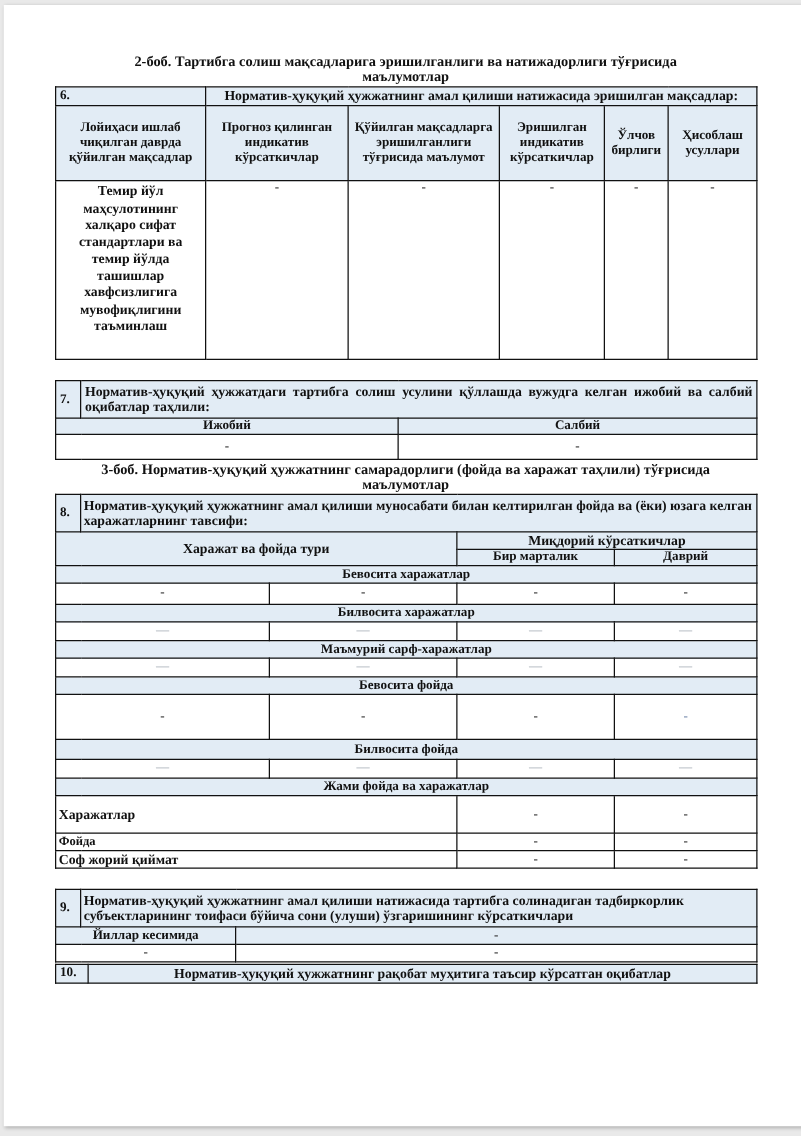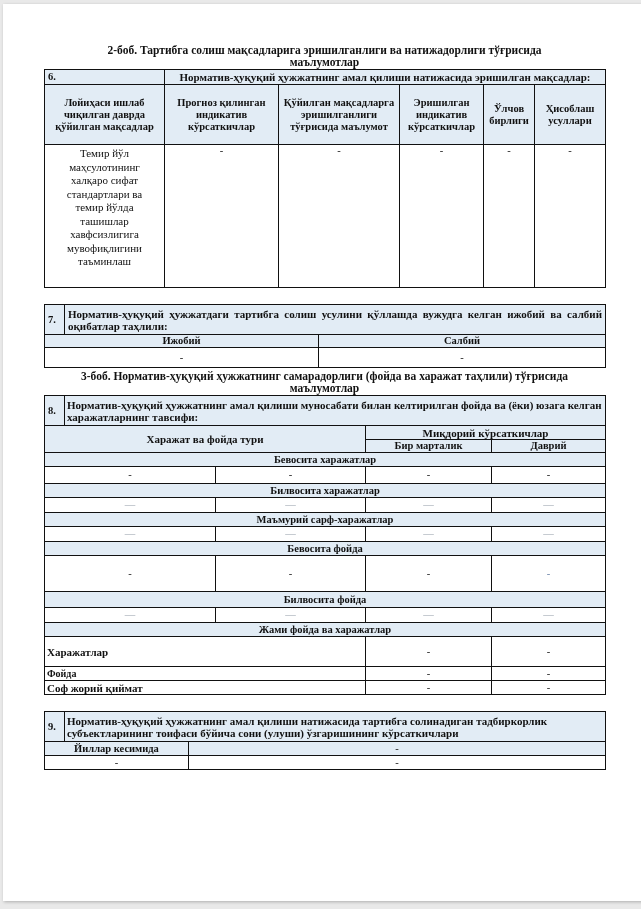--- a/index.html
+++ b/index.html
@@ -57,21 +57,21 @@
     </tr>
     <tr class="hdr" style="height:60px">
       <td>Лойиҳаси ишлаб чиқилган даврда қўйилган мақсадлар</td>
       <td>Прогноз қилинган индикатив кўрсаткичлар</td>
       <td>Қўйилган мақсадларга эришилганлиги тўғрисида маълумот</td>
       <td>Эришилган индикатив кўрсаткичлар</td>
       <td>Ўлчов бирлиги</td>
       <td>Ҳисоблаш усуллари</td>
     </tr>
     <tr style="height:143px">
-      <td style="vertical-align:top; font-weight:normal; font-size:11px; line-height:13.5px; padding:2px 8px">Темир йўл маҳсулотининг халқаро сифат стандартлари ва темир йўлда ташишлар хавфсизлигига мувофиқлигини таъминлаш</td>
+      <td style="vertical-align:top; font-weight:bold; font-size:11px; line-height:13.5px; padding:2px 8px">Темир йўл маҳсулотининг халқаро сифат стандартлари ва темир йўлда ташишлар хавфсизлигига мувофиқлигини таъминлаш</td>
       <td class="dash" style="vertical-align:top">-</td>
       <td class="dash" style="vertical-align:top">-</td>
       <td class="dash" style="vertical-align:top">-</td>
       <td class="dash" style="vertical-align:top">-</td>
       <td class="dash" style="vertical-align:top">-</td>
     </tr>
   </tbody>
       </table>
 
   <table style="margin-top:16px">
@@ -207,15 +207,27 @@
       <td colspan="2">Йиллар кесимида</td>
       <td class="dash">-</td>
     </tr>
     <tr style="height:14px">
       <td colspan="2" class="dash">-</td>
       <td class="dash">-</td>
     </tr>
   </tbody>
       </table>
 
+  <table style="margin-top:1px">
+    <colgroup>
+          <col style="width:26px">
+          <col style="width:535px">
+        </colgroup>
+    <tbody>
+          <tr class="hdr" style="height:15px">
+      <td class="num">10.</td>
+      <td style="font-size:11px">Норматив-ҳуқуқий ҳужжатнинг рақобат муҳитига таъсир кўрсатган оқибатлар</td>
+    </tr>
+  </tbody>
+      </table>
 
  </div>
 </div>
 
 </body></html>

